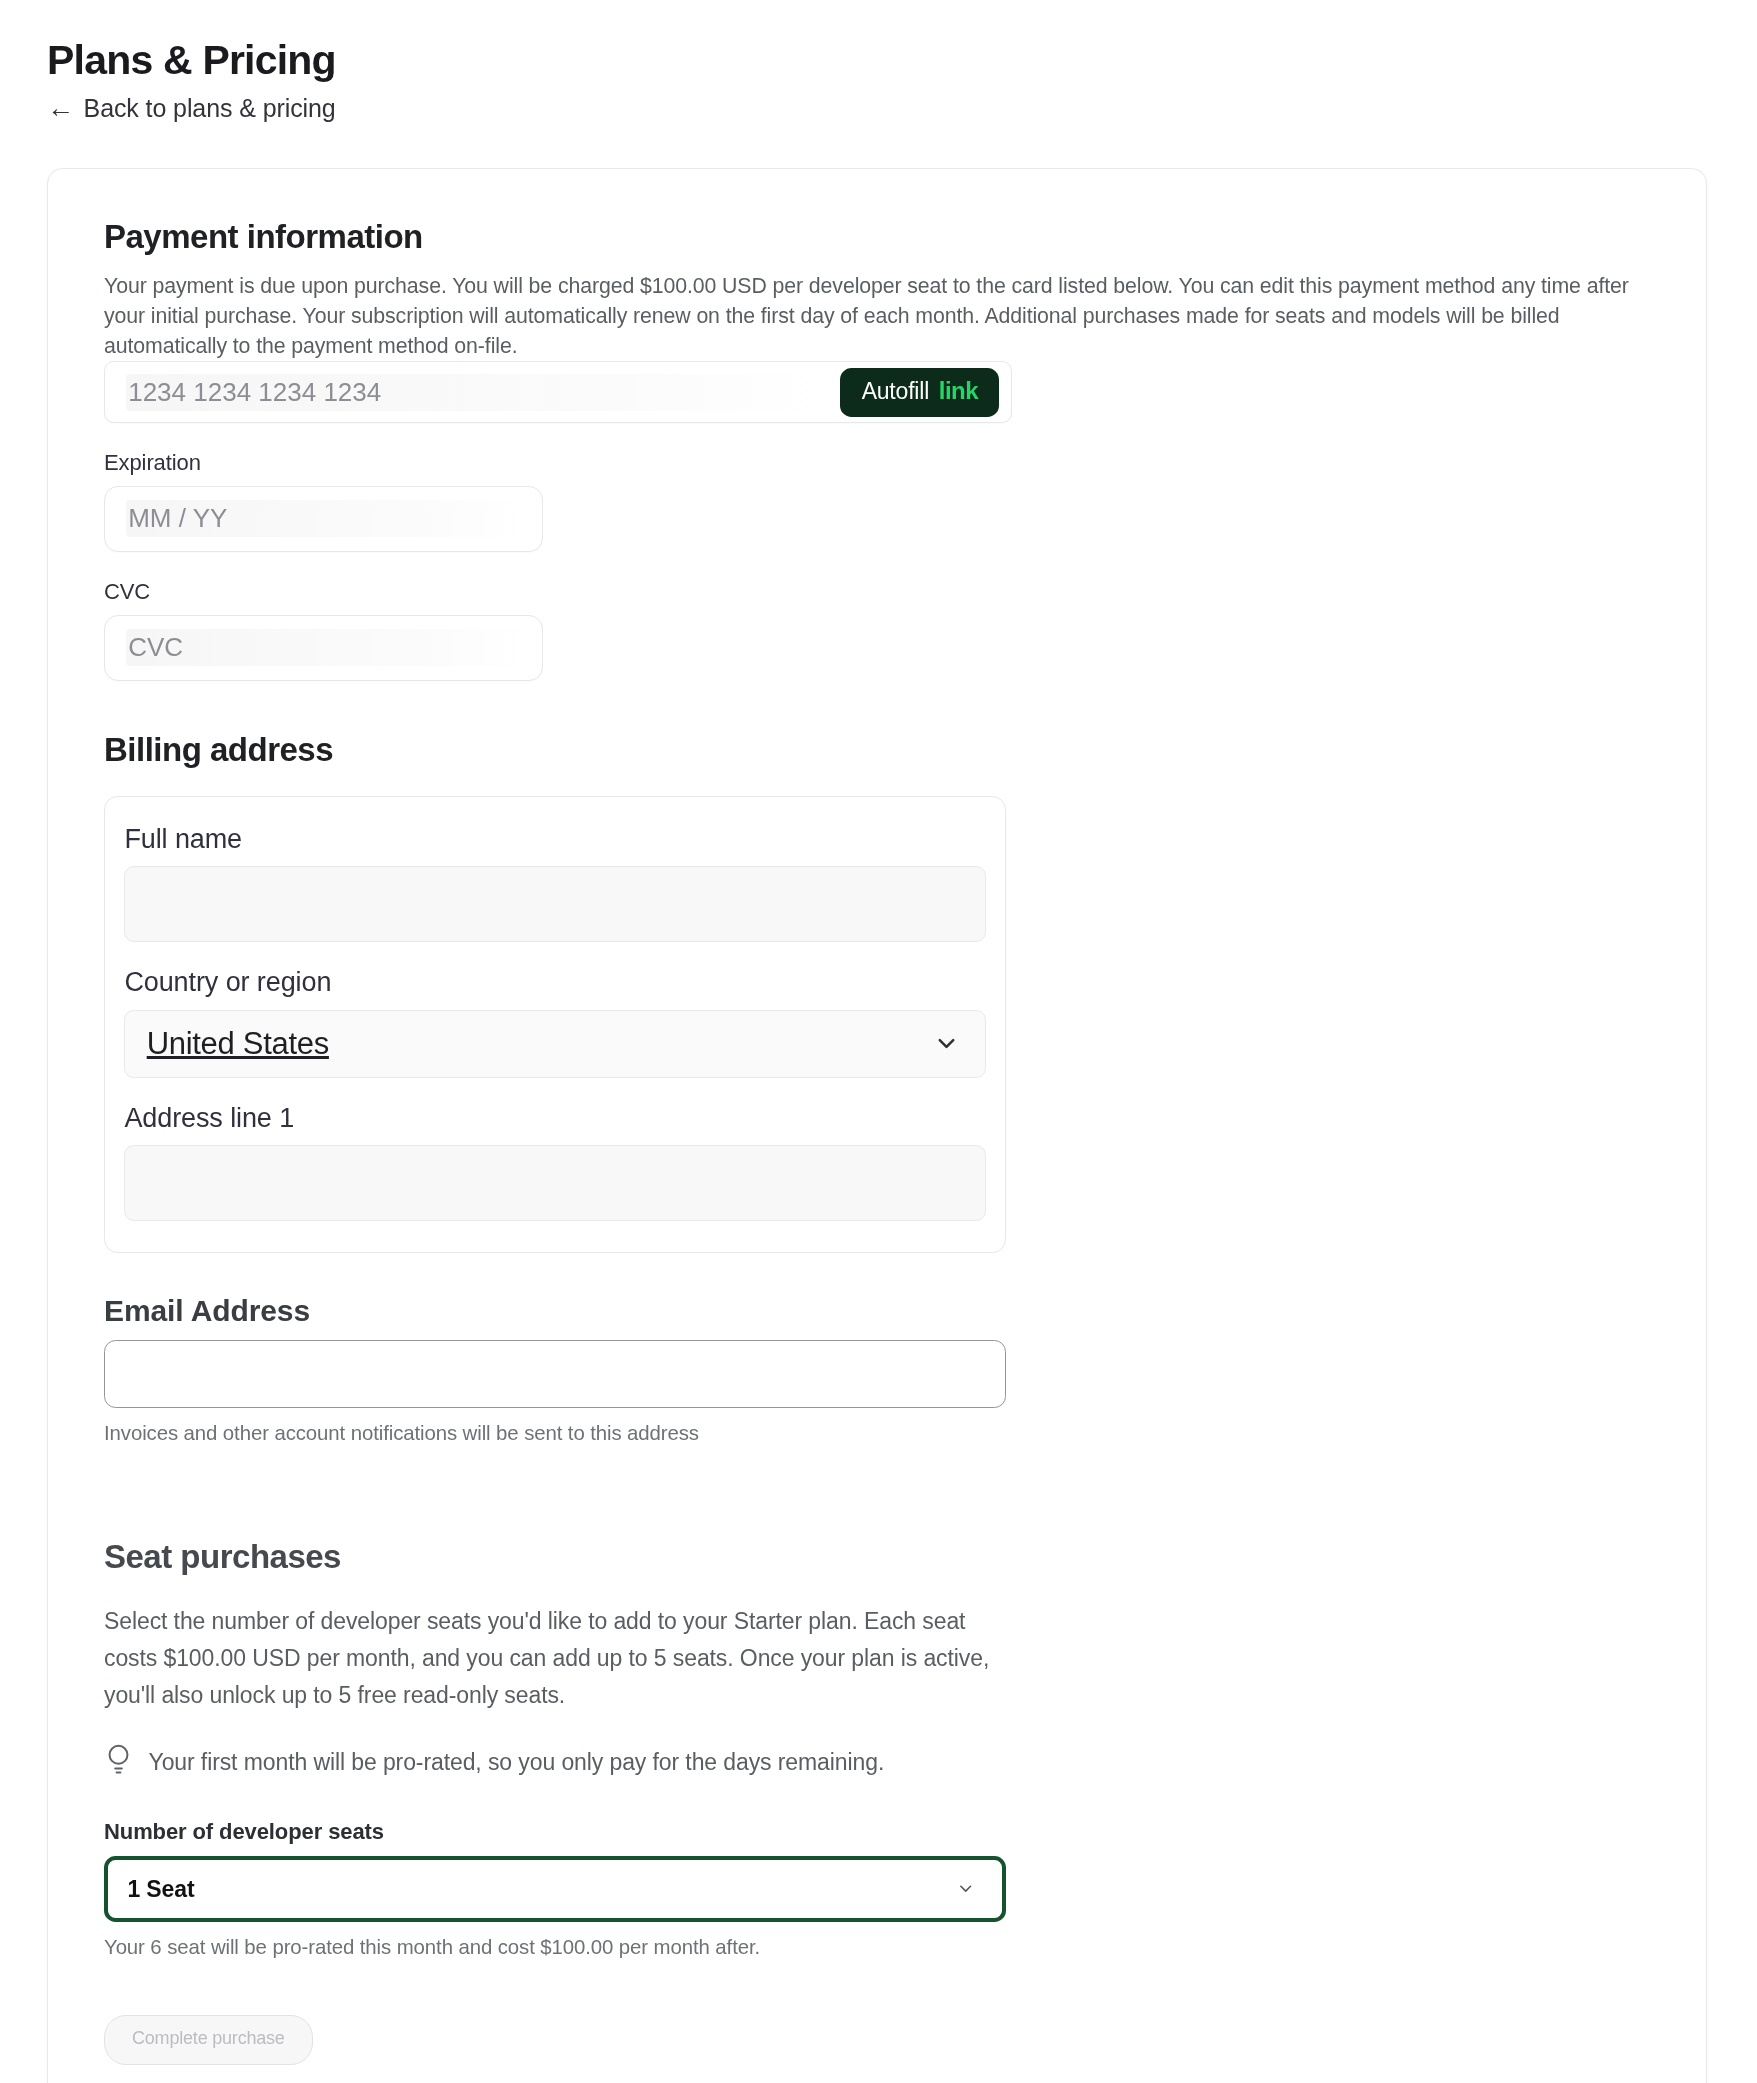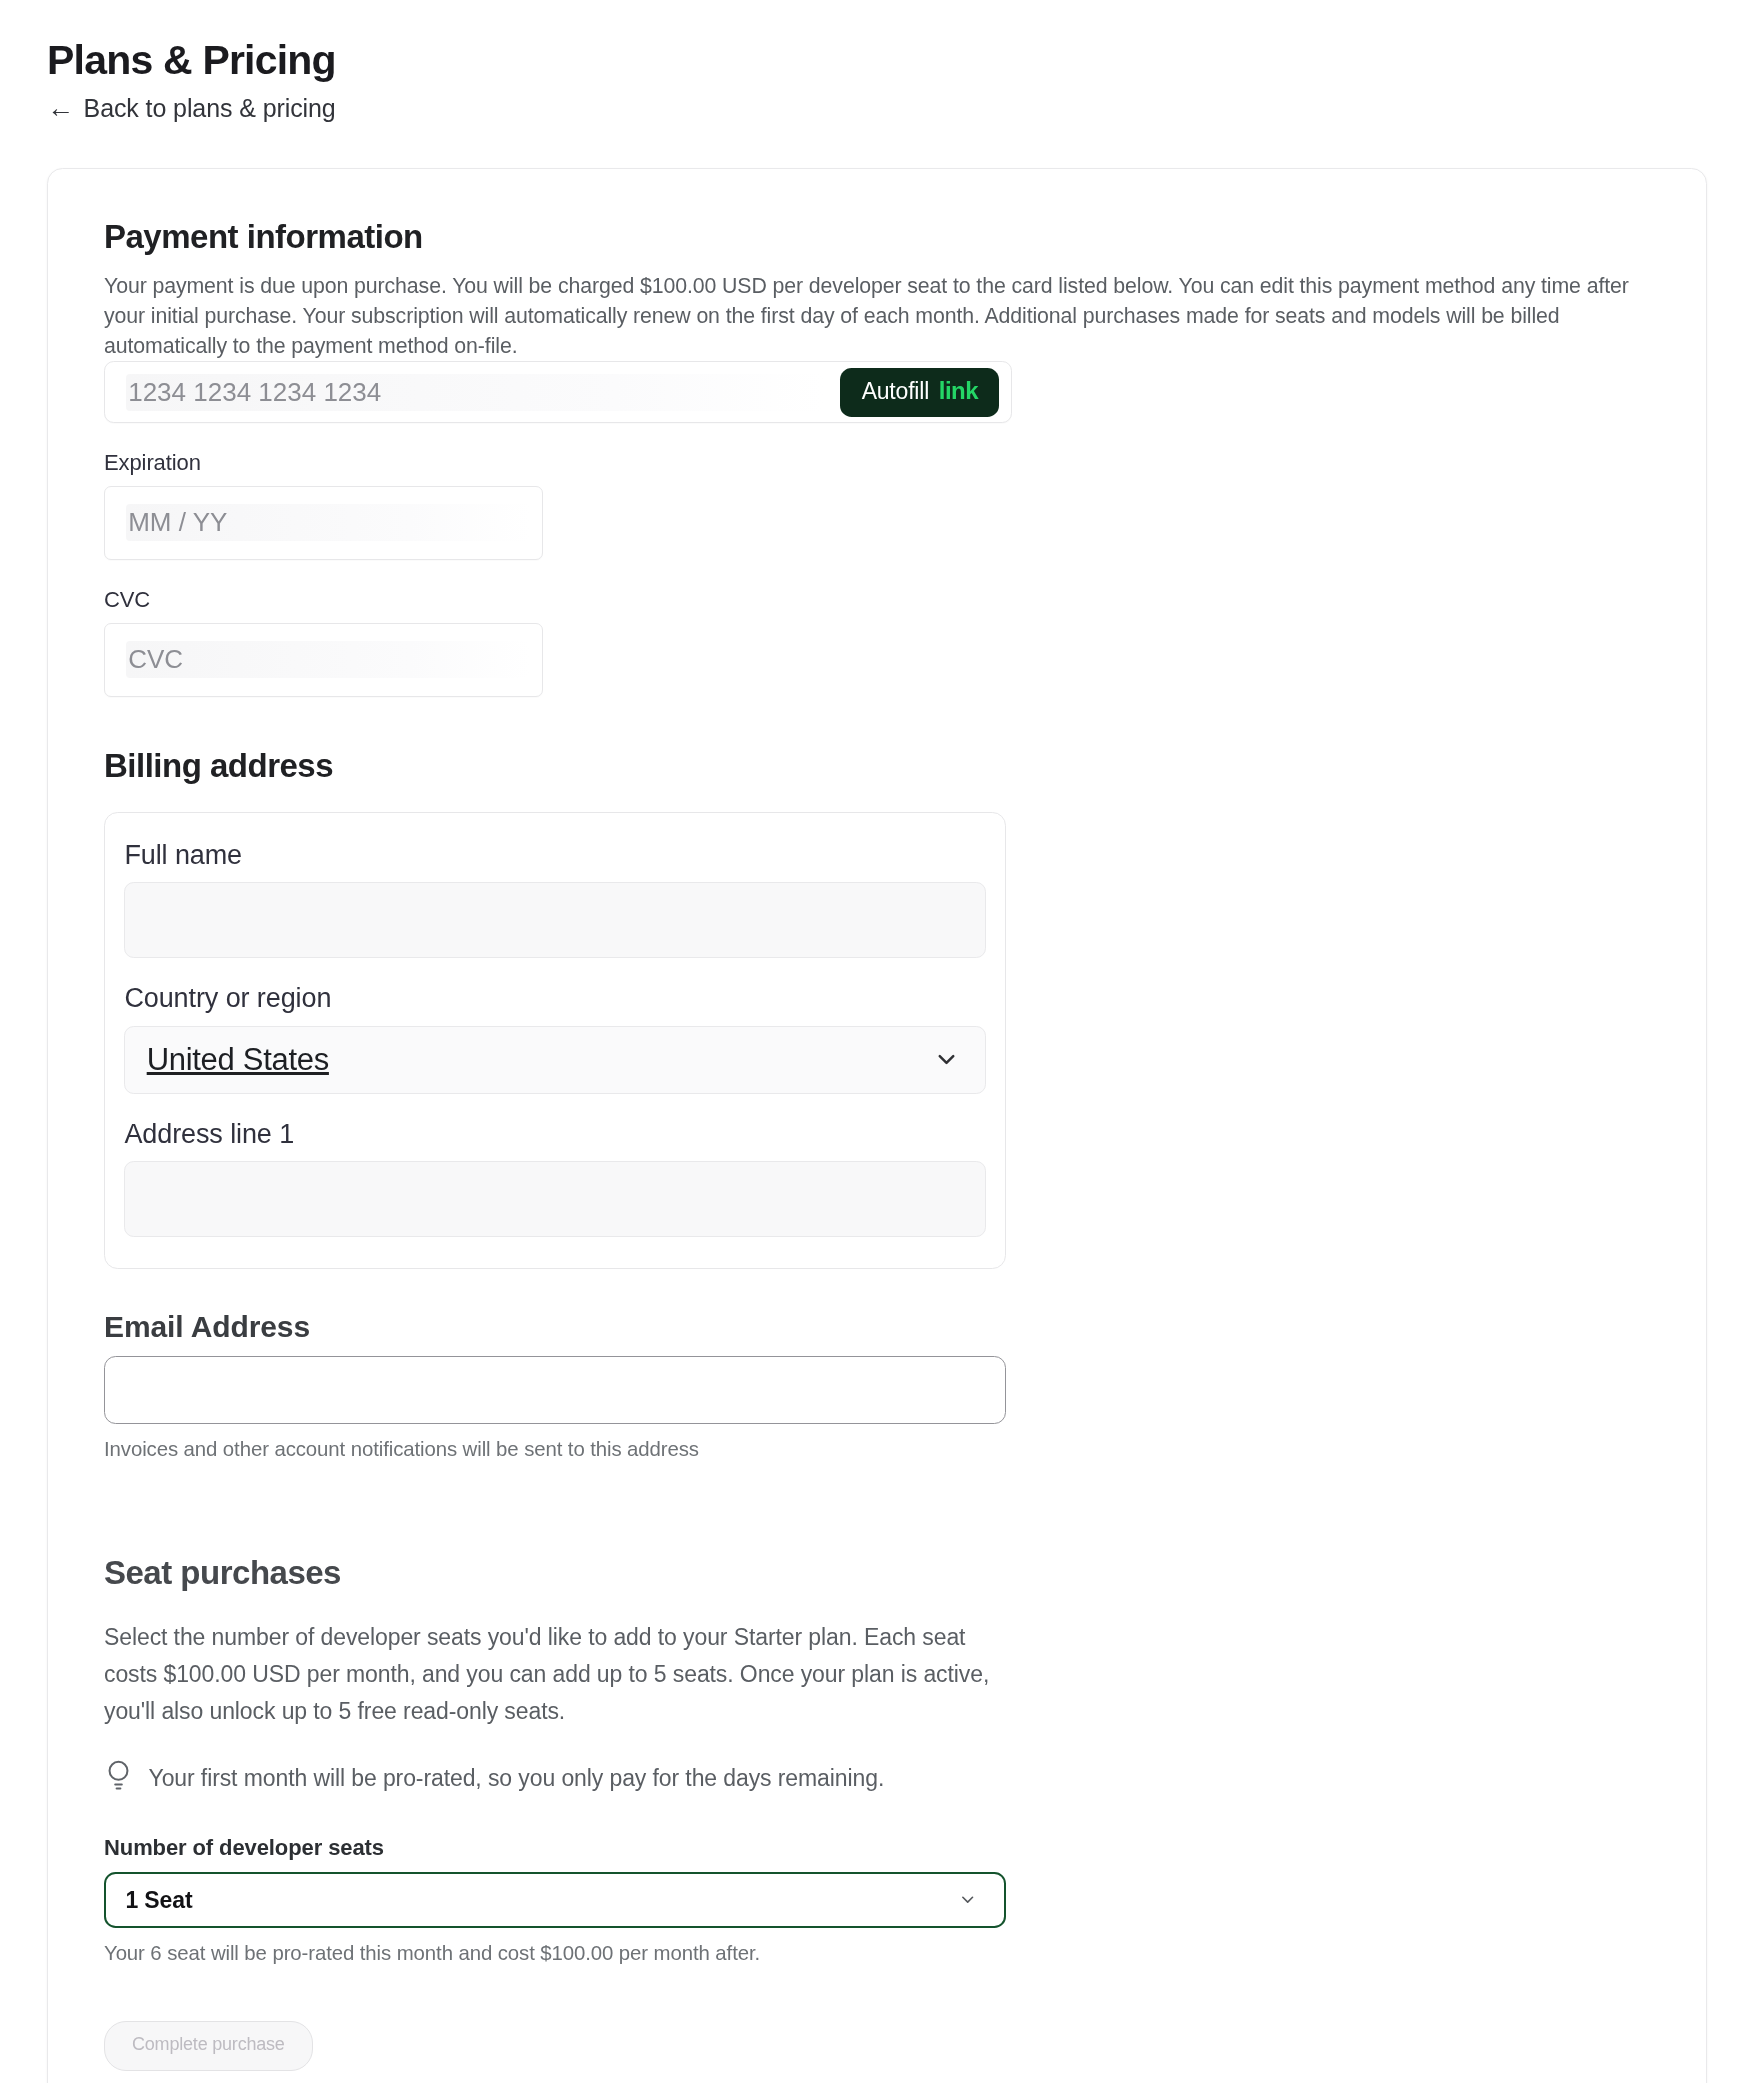--- a/index.html
+++ b/index.html
@@ -35,21 +35,21 @@
   .ph { font-size:26px; color:#8d8e94; letter-spacing:0; }
 
   .autofill-badge { margin-left:15.5px; flex:0 0 auto; display:inline-flex; align-items:baseline; gap:9.7px;
     background:#0d2b1b; border-radius:11.6px; padding:9.7px 21.3px 11.6px 21.3px; cursor:pointer; }
   .autofill-badge .af-label { color:#ffffff; font-size:23px; font-weight:500; letter-spacing:-0.2px; }
   .autofill-badge .af-brand { color:#24d666; font-size:24px; font-weight:800; letter-spacing:-0.5px; }
 
   .row-2col { display:flex; gap:27px; margin-top:27px;flex-direction:column; }
   .col { width:439px; }
   .col .field-label { margin-top:0; }
-  .col .stripe-input { width:439px; height:74px; border-radius:7px; }
+  .col .stripe-input { width:439px; height:66px; border-radius:14px; }
 
   .billing-heading { margin-top:50px; }
   .billing-box { margin-top:27px; width:902px; border:1px solid #e7e7e9; border-radius:13.6px;
     padding:27px 19.4px 31px 19.4px; background:#fff; }
   .b-label { font-size:27px; color:#30313d; margin-bottom:11.6px; }
   .b-input { width:100%; height:76px; background:#f8f8f9; border:1px solid #e9e9eb;
     border-radius:9.7px; font-size:29px; color:#1d1f23; padding:0 19.4px; outline:none; }
   .b-select { width:100%; height:68px; background:#fafafb; border:1px solid #e9e9eb;
     border-radius:9.7px; display:flex; align-items:center; justify-content:space-between;
     padding:0 25px 0 21.3px; cursor:pointer;text-decoration:underline; }
@@ -62,21 +62,21 @@
     border-radius:11.6px; font-size:25px; padding:0 19.4px; outline:none; color:#1d1f23; }
   .help-text { margin-top:13.6px; font-size:20.4px; color:#6e7276; }
 
   .seats-heading { margin-top:93px; }
   .seats-desc { margin-top:27px; font-size:23px; line-height:37px; color:#5a5e63; max-width:912px; }
   .tip-row { margin-top:29px; display:flex; align-items:flex-end; gap:15.5px; color:#5a5e63; }
   .tip-row .bulb { width:29px; height:33px; color:#5f6368; flex:0 0 auto; }
   .tip-text { font-size:23px; color:#5a5e63; }
 
   .seats-label { margin-top:43px; margin-bottom:11.6px; font-size:22px; font-weight:700; color:#2c2f33; }
-  .seats-select { width:902px; height:56px; background:#fff; border:2px solid #14532d;
+  .seats-select { width:902px; height:66px; background:#fff; border:4px solid #14532d;
     border-radius:11.6px; display:flex; align-items:center; justify-content:space-between;
     padding:0 27px 0 19.4px; cursor:pointer; }
   .seats-select .sel-text { font-size:23px; font-weight:700; color:#121215; }
   .chev-sm { width:19.4px; height:19.4px; color:#55585c; }
 
   .purchase-btn { margin-top:56px; display:inline-block; background:#f7f7f8;
     border:1px solid #e3e3e5; border-radius:22px; padding:12.6px 27px 14.6px 27px;
     font-size:18px; font-weight:500; color:#bdbbc1; cursor:not-allowed;
     font-family:inherit; letter-spacing:-0.2px; }
 </style>

